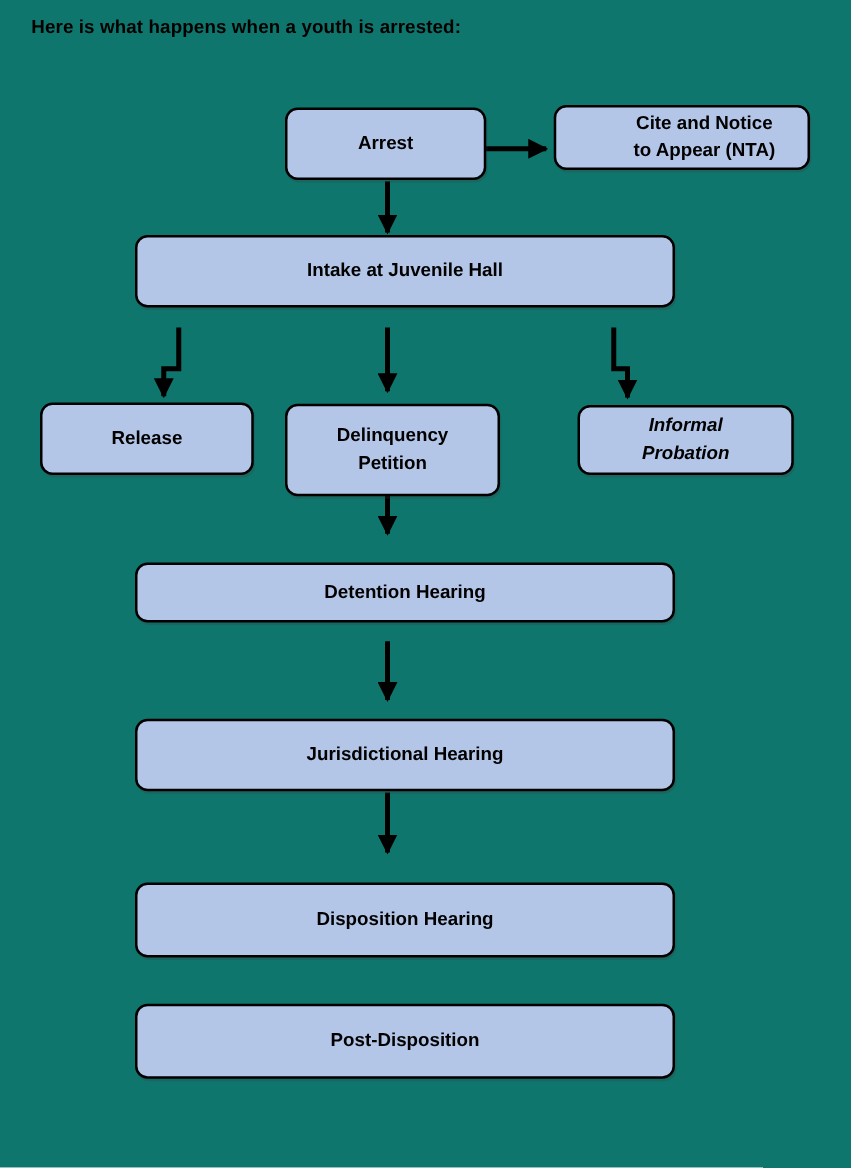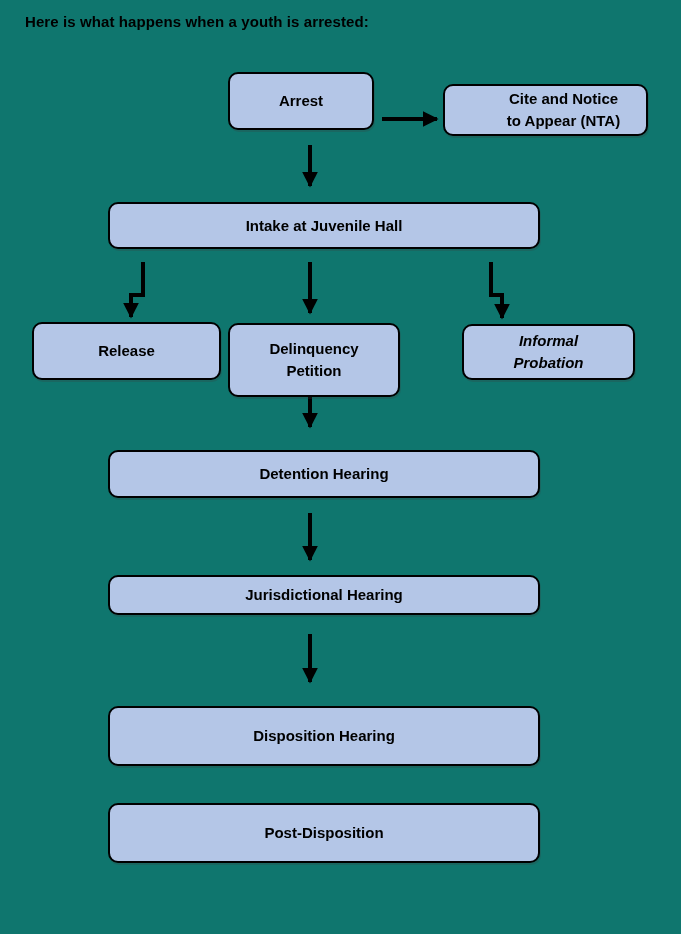--- a/index.html
+++ b/index.html
@@ -44,28 +44,28 @@
   }
   .node-label {
     font-size: 15px;
     font-weight: bold;
     color: #000000;
     text-align: center;
     white-space: pre-line;
     line-height: 1.45;
   }
   
-  .n-arrest        { left: 228px; top: 72px;  width: 146px; height: 58px; }
+  .n-arrest        { left: 228px; top: 86px;  width: 161px; height: 58px; }
   .n-nta           { left: 443px; top: 84px;  width: 205px; height: 52px; padding-left: 36px; }
-  .n-intake        { left: 108px; top: 202px; width: 432px; height: 47px; }
-  .n-release       { left: 32px;  top: 322px; width: 189px; height: 58px; }
+  .n-intake        { left: 108px; top: 188px; width: 432px; height: 58px; }
+  .n-release       { left: 32px;  top: 322px; width: 171px; height: 58px; }
   .n-delinquency   { left: 228px; top: 323px; width: 172px; height: 74px; }
   .n-informal      { left: 462px; top: 324px; width: 173px; height: 56px; font-style: italic; }
   .n-detention     { left: 108px; top: 450px; width: 432px; height: 48px; justify-content: center; }
-  .n-jurisdiction  { left: 108px; top: 575px; width: 432px; height: 40px; }
+  .n-jurisdiction  { left: 108px; top: 575px; width: 432px; height: 58px; }
   .n-disposition   { left: 108px; top: 706px; width: 432px; height: 60px; }
   .n-postdisp      { left: 108px; top: 803px; width: 432px; height: 60px; align-items: center; }
 </style>
 </head>
 <body>
 
 <div class="page">
 
   <div class="page-title">Here is what happens when a youth is arrested:</div>
 

